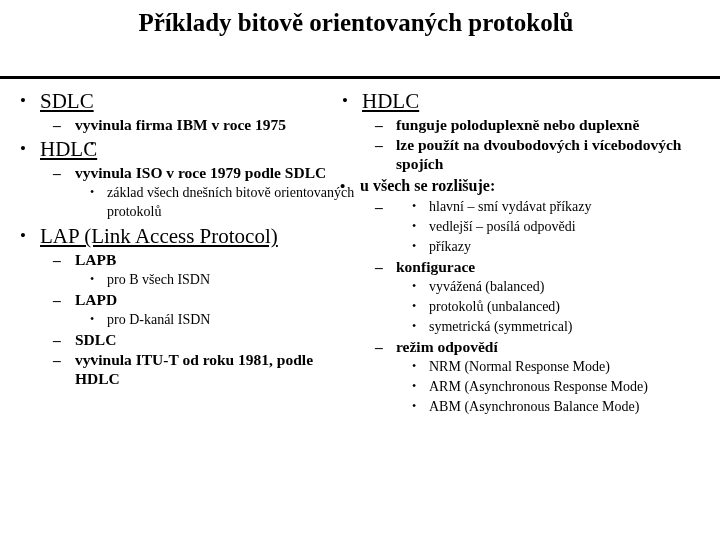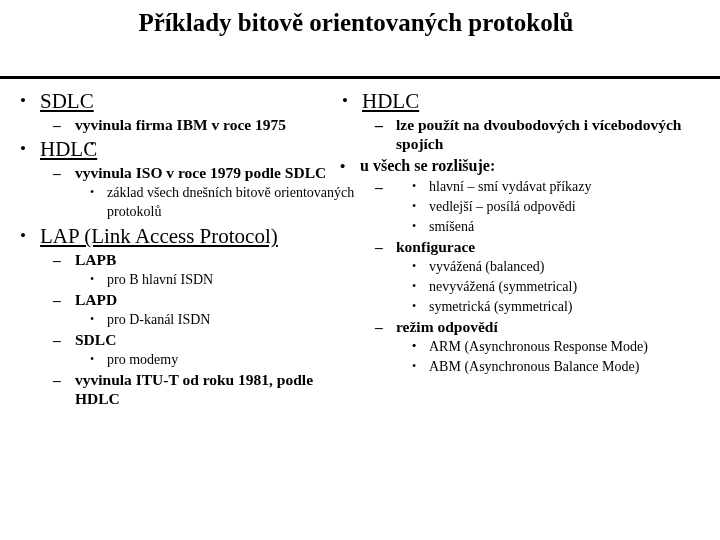--- a/index.html
+++ b/index.html
@@ -183,51 +183,51 @@
       <div class="row lvl1">
         <span class="bul">•</span>
         <span class="txt">LAP  (Link Access Protocol)</span>
       </div>
       <div class="row lvl2">
         <span class="bul">–</span>
         <span class="txt">LAPB</span>
       </div>
       <div class="row lvl3">
         <span class="bul">•</span>
-        <span class="txt">pro B hlavní ISDN</span>
+        <span class="txt">pro B všech ISDN</span>
       </div>
       <div class="row lvl2">
         <span class="bul">–</span>
         <span class="txt">LAPD</span>
       </div>
       <div class="row lvl3">
         <span class="bul">•</span>
         <span class="txt">pro D-kanál ISDN</span>
       </div>
       <div class="row lvl2">
         <span class="bul">–</span>
         <span class="txt">SDLC</span>
       </div>
       <div class="row lvl3">
         <span class="bul">•</span>
-        <span class="txt">pro modemy</span>
       </div>
       <div class="row lvl2">
         <span class="bul">–</span>
         <span class="txt">vyvinula ITU-T od roku 1981, podle HDLC</span>
       </div>
     </div>
 
   <div class="col col-right">
       <div class="row lvl1">
         <span class="bul">•</span>
         <span class="txt">HDLC</span>
       </div>
       <div class="row lvl2">
         <span class="bul">–</span>
+        <span class="txt">funguje poloduplexně nebo duplexně</span>
       </div>
       <div class="row lvl2">
         <span class="bul">–</span>
         <span class="txt">lze použít na dvoubodových i vícebodových spojích</span>
       </div>
       <div class="row lvl1b">
         <span class="bul">•</span>
         <span class="txt">u všech se rozlišuje:</span>
       </div>
       <div class="row lvl2">
@@ -236,44 +236,45 @@
       <div class="row lvl3">
         <span class="bul">•</span>
         <span class="txt">hlavní – smí vydávat příkazy</span>
       </div>
       <div class="row lvl3">
         <span class="bul">•</span>
         <span class="txt">vedlejší – posílá odpovědi</span>
       </div>
       <div class="row lvl3">
         <span class="bul">•</span>
-        <span class="txt">smíšená</span>
+        <span class="txt">příkazy</span>
       </div>
       <div class="row lvl2">
         <span class="bul">–</span>
         <span class="txt">konfigurace</span>
       </div>
       <div class="row lvl3">
         <span class="bul">•</span>
         <span class="txt">vyvážená (balanced)</span>
       </div>
       <div class="row lvl3">
         <span class="bul">•</span>
-        <span class="txt">nevyvážená (symmetrical)</span>
+        <span class="txt">protokolů (unbalanced)</span>
       </div>
       <div class="row lvl3">
         <span class="bul">•</span>
         <span class="txt">symetrická (symmetrical)</span>
       </div>
       <div class="row lvl2">
         <span class="bul">–</span>
         <span class="txt">režim odpovědí</span>
       </div>
       <div class="row lvl3">
         <span class="bul">•</span>
+        <span class="txt">NRM (Normal Response Mode)</span>
       </div>
       <div class="row lvl3">
         <span class="bul">•</span>
         <span class="txt">ARM (Asynchronous Response Mode)</span>
       </div>
       <div class="row lvl3">
         <span class="bul">•</span>
         <span class="txt">ABM (Asynchronous Balance Mode)</span>
       </div>
     </div>

